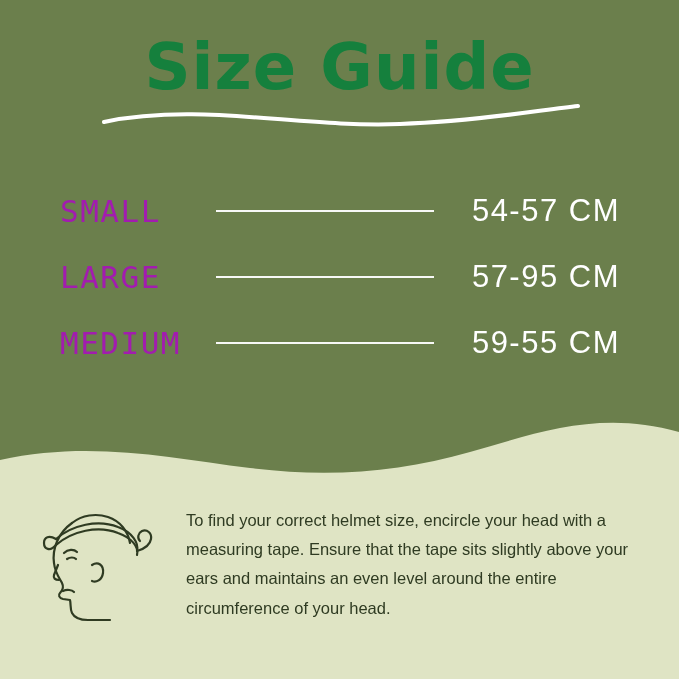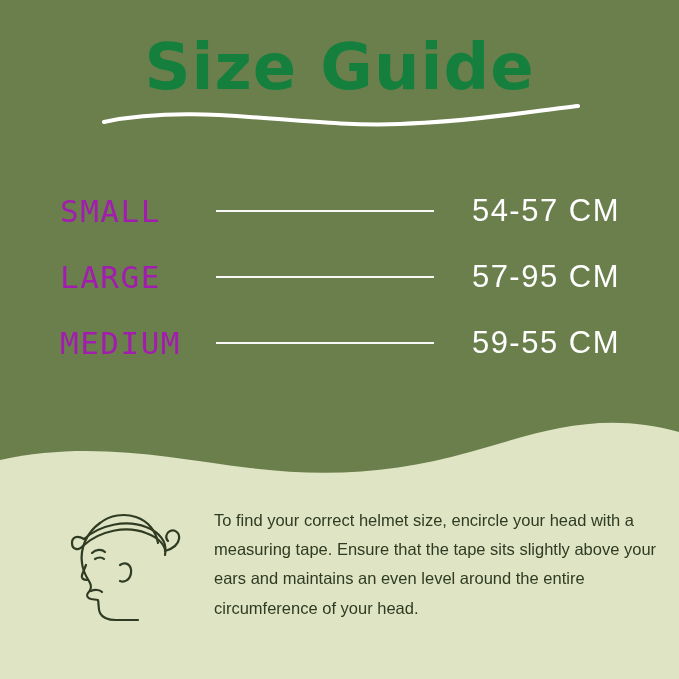--- a/index.html
+++ b/index.html
@@ -109,21 +109,20 @@
   
   .bottom {
     position: absolute;
     left: 0;
     bottom: 0;
     width: 565px;
     height: 210px;
     z-index: 2;
     display: flex;
     align-items: flex-start;
-    margin-left: 28px;
   }
   .head-illustration {
     position: absolute;
     left: 36px;
     top: 18px;
     width: 132px;
     height: 140px;
   }
   .description {
     position: absolute;

